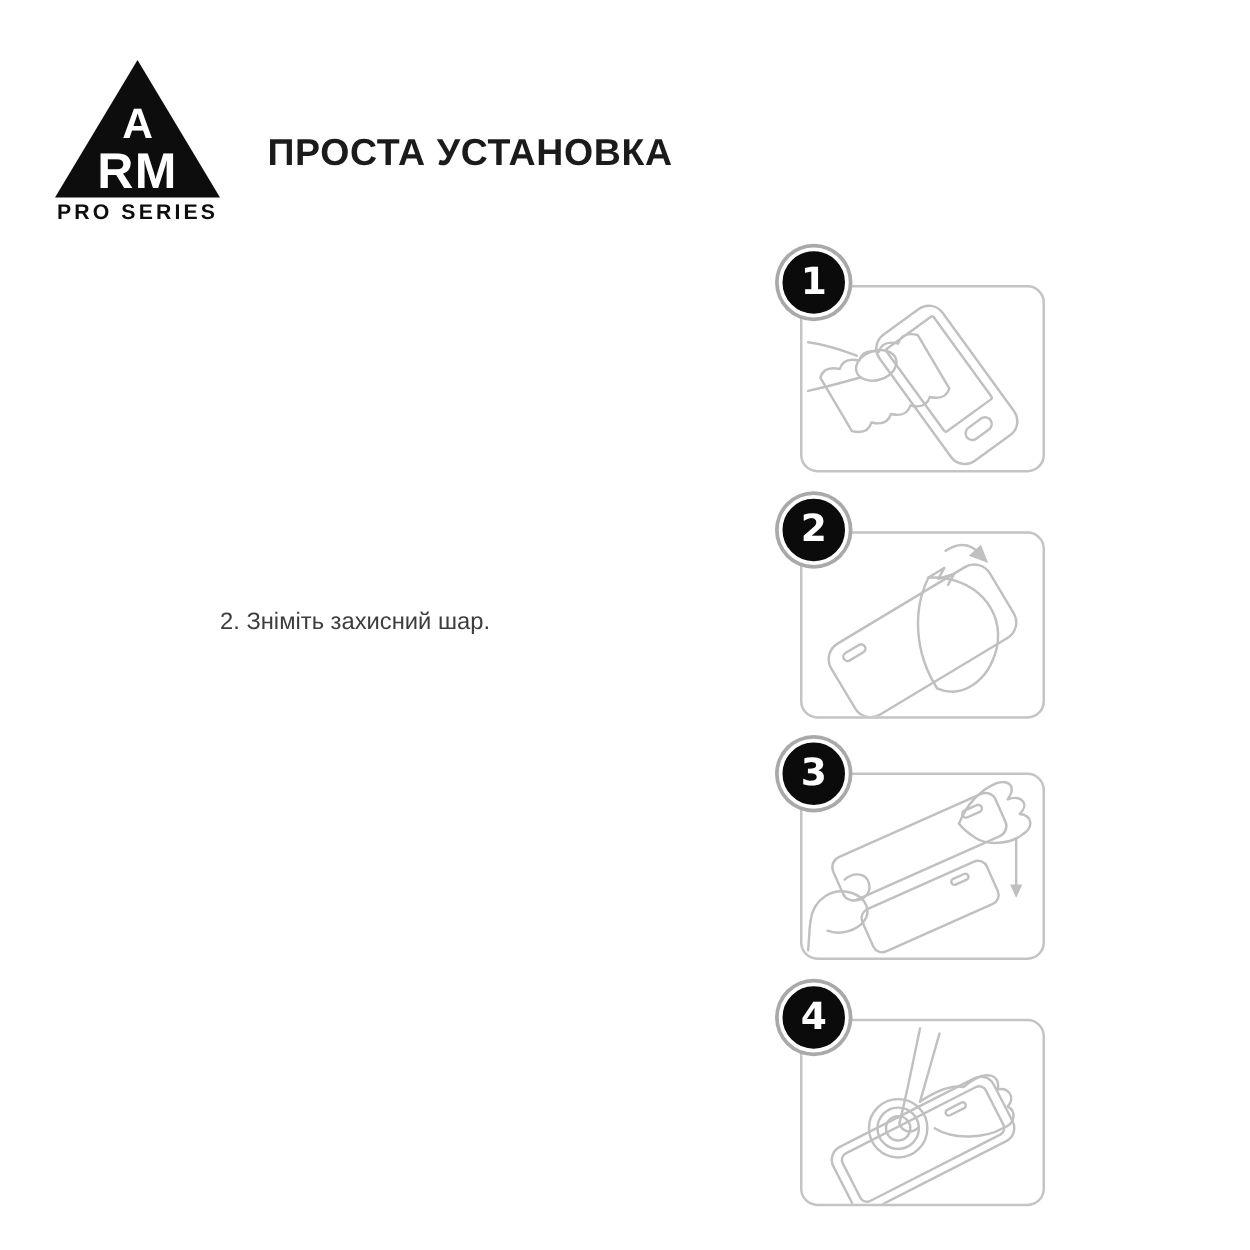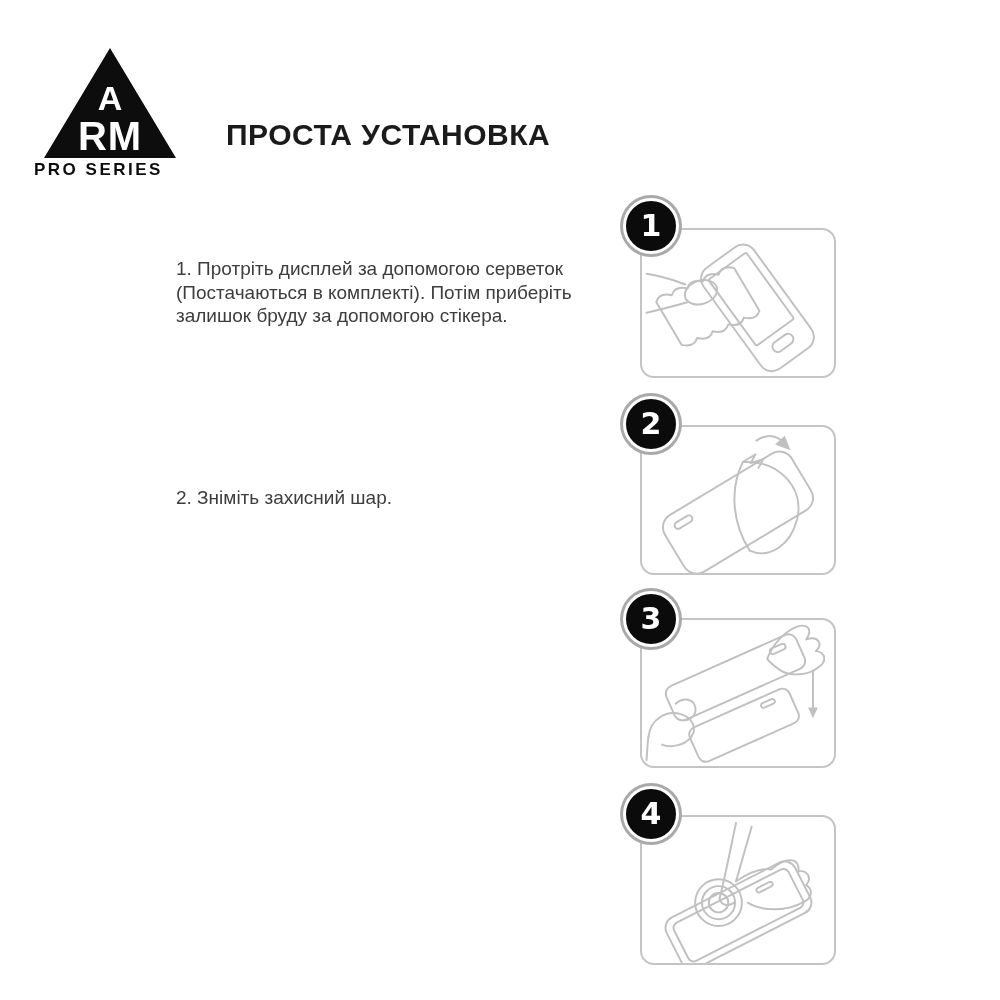--- a/index.html
+++ b/index.html
@@ -3,26 +3,26 @@
 <meta charset="utf-8">
 <style>
   html,body{margin:0;padding:0;background:#fff;}
   .page{
     position:relative;width:1000px;height:1000px;background:#ffffff;
     font-family:"Liberation Sans",sans-serif;overflow:hidden;
   }
   
   .logo-triangle{position:absolute;left:42px;top:46px;}
   .logo-sub{
-    position:absolute;left:34px;top:160px;width:152px;text-align:left;
+    position:absolute;left:34px;top:160px;width:152px;text-align:center;
     font-weight:700;font-size:17px;letter-spacing:2.5px;color:#0d0d0d;
   }
   
   .title{
-    position:absolute;left:214px;top:106px;margin:12px;
+    position:absolute;left:214px;top:106px;margin:0;
     font-size:30px;font-weight:800;letter-spacing:.5px;color:#1b1b1b;
     font-family:"Liberation Sans",sans-serif;
   }
   
   .step-text{
     position:absolute;left:176px;width:480px;
     font-size:19px;line-height:23.5px;color:#3d3d3d;
     white-space:pre-line;
   }
   #step-text-1{top:257px}
@@ -66,23 +66,20 @@
 
   <svg class="logo-triangle" width="140" height="114" viewBox="0 0 140 114">
     <polygon points="68,2 2,112 134,112" fill="#0d0d0d"></polygon>
     <text x="68" y="64" text-anchor="middle" fill="#ffffff" font-family="Liberation Sans, sans-serif" font-weight="bold" font-size="34">A</text>
     <text x="68" y="104" text-anchor="middle" fill="#ffffff" font-family="Liberation Sans, sans-serif" font-weight="bold" font-size="40" letter-spacing="1">RM</text>
   </svg>
   <div class="logo-sub">PRO SERIES</div>
 
   <h1 class="title">ПРОСТА УСТАНОВКА</h1>
 
-  <div class="step-text" id="step-text-1">1. Протріть дисплей за допомогою серветок
-(Постачаються в комплекті). Потім приберіть
-залишок бруду за допомогою стікера.</div>
   <div class="step-text" id="step-text-2">2. Зніміть захисний шар.</div>
 
   <div class="illu-box" id="illu-box-1">
     <svg width="192" height="146" viewBox="0 0 196 150">
       <g class="art" transform="rotate(-36 118 80)">
         <rect x="86" y="16" width="64" height="128" rx="14"></rect>
         <rect x="94" y="27" width="48" height="84" rx="2"></rect>
         <rect x="106" y="119" width="24" height="11" rx="5.5"></rect>
       </g>
       <g class="art">

